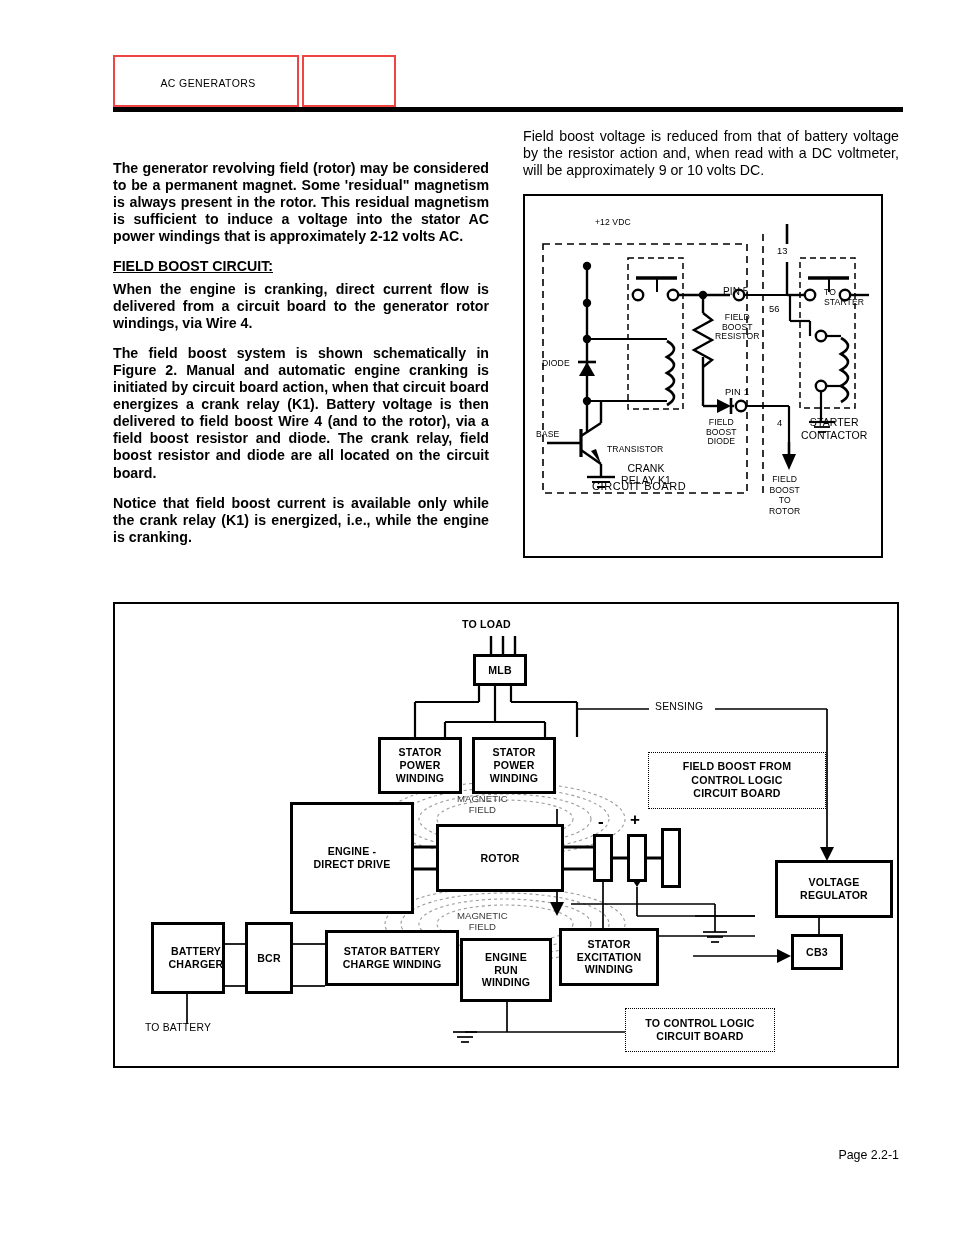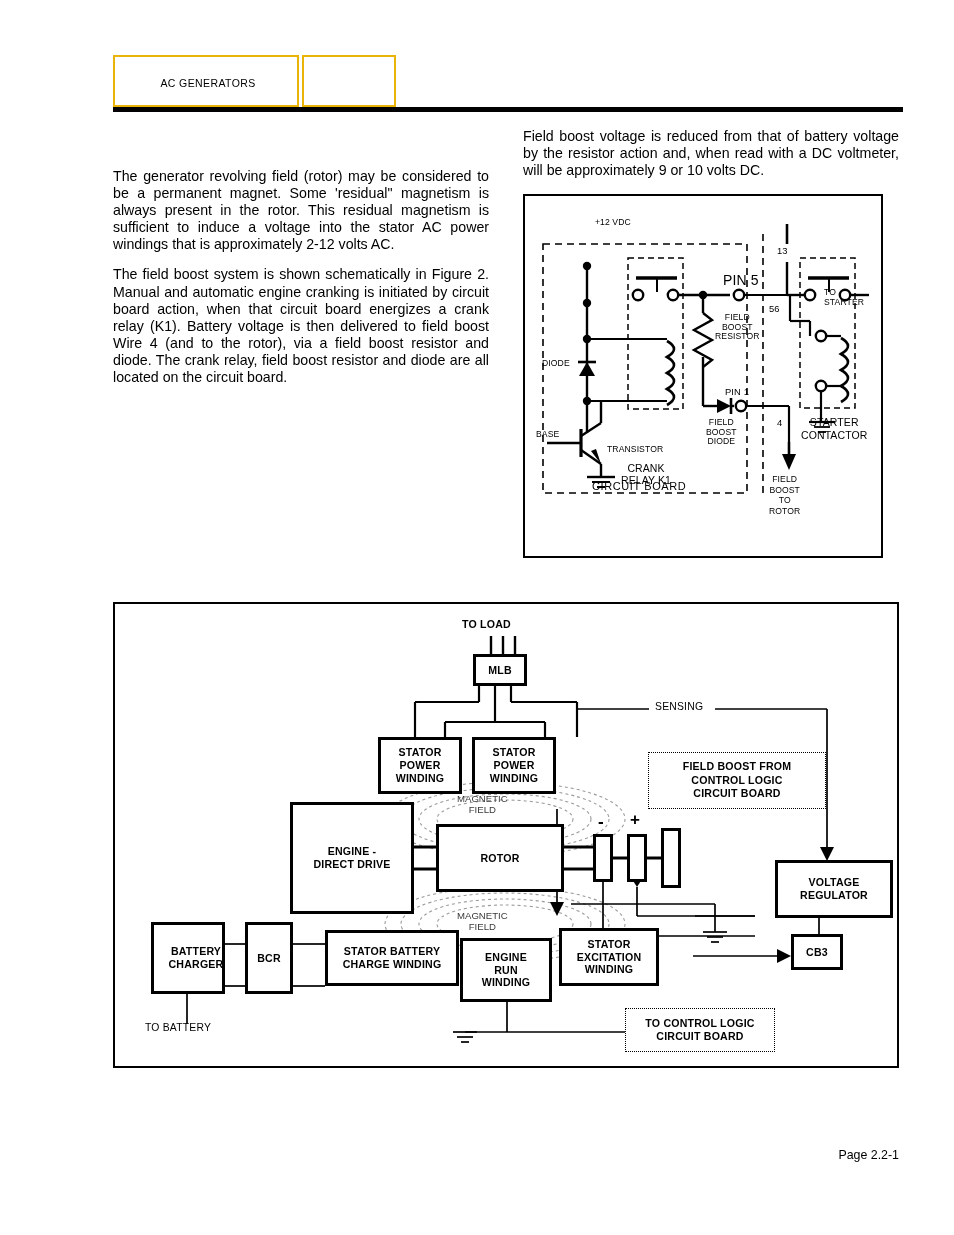--- a/index.html
+++ b/index.html
@@ -14,41 +14,41 @@
     font-family: "Liberation Sans", sans-serif;
     color: #000000;
     overflow: hidden;
   }
   .abs { position: absolute; }
 
   
   #header-wrap { left: 113px; top: 55px; width: 790px; height: 56px; }
   .hdr-box {
     position: absolute;
-    border: 2px solid #eab308;
+    border: 2px solid #ef4444;
     background: #fff;
     box-sizing: border-box;
   }
   #hdr-title-box { left: 0; top: 0; width: 186px; height: 52px; }
   #hdr-blank-box { left: 189px; top: 0; width: 94px; height: 52px; }
   #hdr-title-text {
     position: absolute;
     left: 0; top: 0; width: 186px; height: 52px;
     display: flex; align-items: center; justify-content: center;
     font-size: 10.5px; letter-spacing: 0.4px;
   }
   #hdr-rule {
     position: absolute;
     left: 0; top: 52px; width: 790px; height: 5px;
     background: #000;
   }
 
   
   .col { position: absolute; width: 376px; }
-  #col-left { left: 113px; top: 168px; }
+  #col-left { left: 113px; top: 160px; font-weight: bold; }
   #col-right { left: 523px; top: 128px; }
 
   .para {
     font-size: 14.2px;
     line-height: 17.1px;
     text-align: justify;
     margin: 0 0 13px 0;
   }
   .para.last { margin-bottom: 0; }
   .heading-ul {
@@ -172,21 +172,26 @@
 <div id="header-wrap" class="abs">
   <div id="hdr-title-box" class="hdr-box">
     <div id="hdr-title-text">AC GENERATORS</div>
   </div>
   <div id="hdr-blank-box" class="hdr-box"></div>
   <div id="hdr-rule"></div>
 </div>
 
 <div id="col-left" class="col">
   <p class="para">The generator revolving field (rotor) may be considered to be a permanent magnet. Some 'residual" magnetism is always present in the rotor. This residual magnetism is sufficient to induce a voltage into the stator AC power windings that is approximately 2-12 volts AC.</p>
+  <div id="field-boost-heading-wrap">
+    <div class="heading-ul">FIELD BOOST CIRCUIT:</div>
+  </div>
+  <p class="para">When the engine is cranking, direct current flow is delivered from a circuit board to the generator rotor windings, via Wire 4.</p>
   <p class="para">The field boost system is shown schematically in Figure 2. Manual and automatic engine cranking is initiated by circuit board action, when that circuit board energizes a crank relay (K1). Battery voltage is then delivered to field boost Wire 4 (and to the rotor), via a field boost resistor and diode. The crank relay, field boost resistor and diode are all located on the circuit board.</p>
+  <p class="para last">Notice that field boost current is available only while the crank relay (K1) is energized, i.e., while the engine is cranking.</p>
 </div>
 
 <div id="col-right" class="col">
   <p class="para last">Field boost voltage is reduced from that of battery voltage by the resistor action and, when read with a DC voltmeter, will be approximately 9 or 10 volts DC.</p>
 </div>
 
 <div id="schematic-frame" class="abs">
   <div id="schematic-inner">
     <svg width="356" height="360" viewBox="0 0 356 360">
 
@@ -284,21 +289,21 @@
     <div class="sch-label" style="left:11px; top:234px;">BASE</div>
     <div class="sch-label" style="left:82px; top:249px;">TRANSISTOR</div>
     <div class="sch-label ctr" style="left:96px; top:219px; white-space:pre; font-size:10.5px; line-height:12px; font-weight:normal;margin-top:47px;">CRANK
 RELAY K1</div>
     <div class="sch-label ctr" style="left:190px; top:117px; white-space:pre;">FIELD
 BOOST
 RESISTOR</div>
     <div class="sch-label ctr" style="left:181px; top:222px; white-space:pre;">FIELD
 BOOST
 DIODE</div>
-    <div class="sch-label" style="left:198px; top:80px; font-size:14px;">PIN 5</div>
+    <div class="sch-label" style="left:198px; top:91px; font-size:10px;">PIN 5</div>
     <div class="sch-label" style="left:200px; top:191px; font-size:9.4px;">PIN 1</div>
     <div class="sch-label" style="left:252px; top:50px; font-size:9.4px;">13</div>
     <div class="sch-label" style="left:244px; top:108px; font-size:9.4px;">56</div>
     <div class="sch-label" style="left:252px; top:222px; font-size:9.4px;">4</div>
     <div class="sch-label" style="left:299px; top:92px; white-space:pre;">TO
 STARTER</div>
     <div class="sch-label ctr" style="left:276px; top:220px; white-space:pre; font-size:10.5px; line-height:12.5px;">STARTER
 CONTACTOR</div>
     <div class="sch-label" style="left:67px; top:286px; font-size:11px; letter-spacing:0.6px;">CIRCUIT BOARD</div>
     <div class="sch-label ctr" style="left:244px; top:278px; white-space:pre; line-height:10.5px;">FIELD

